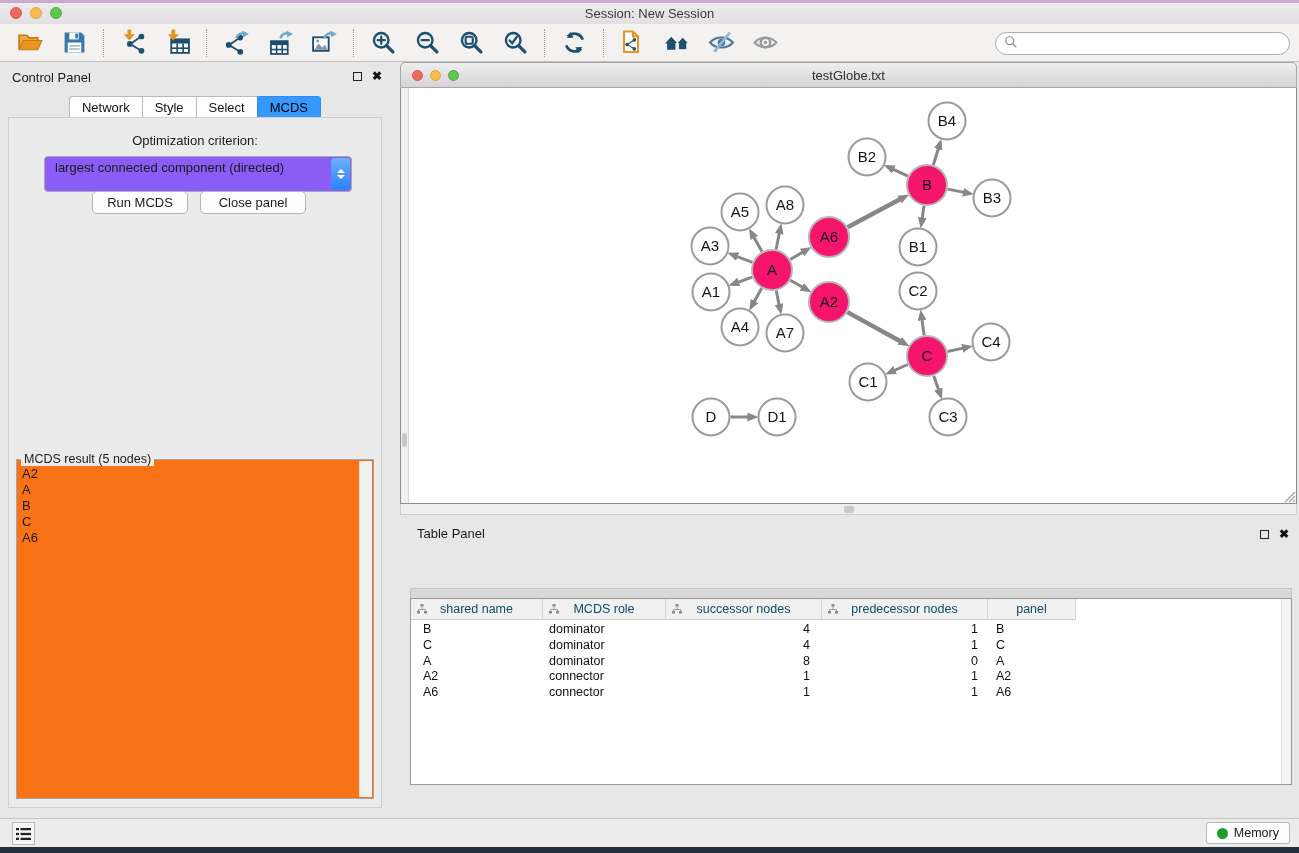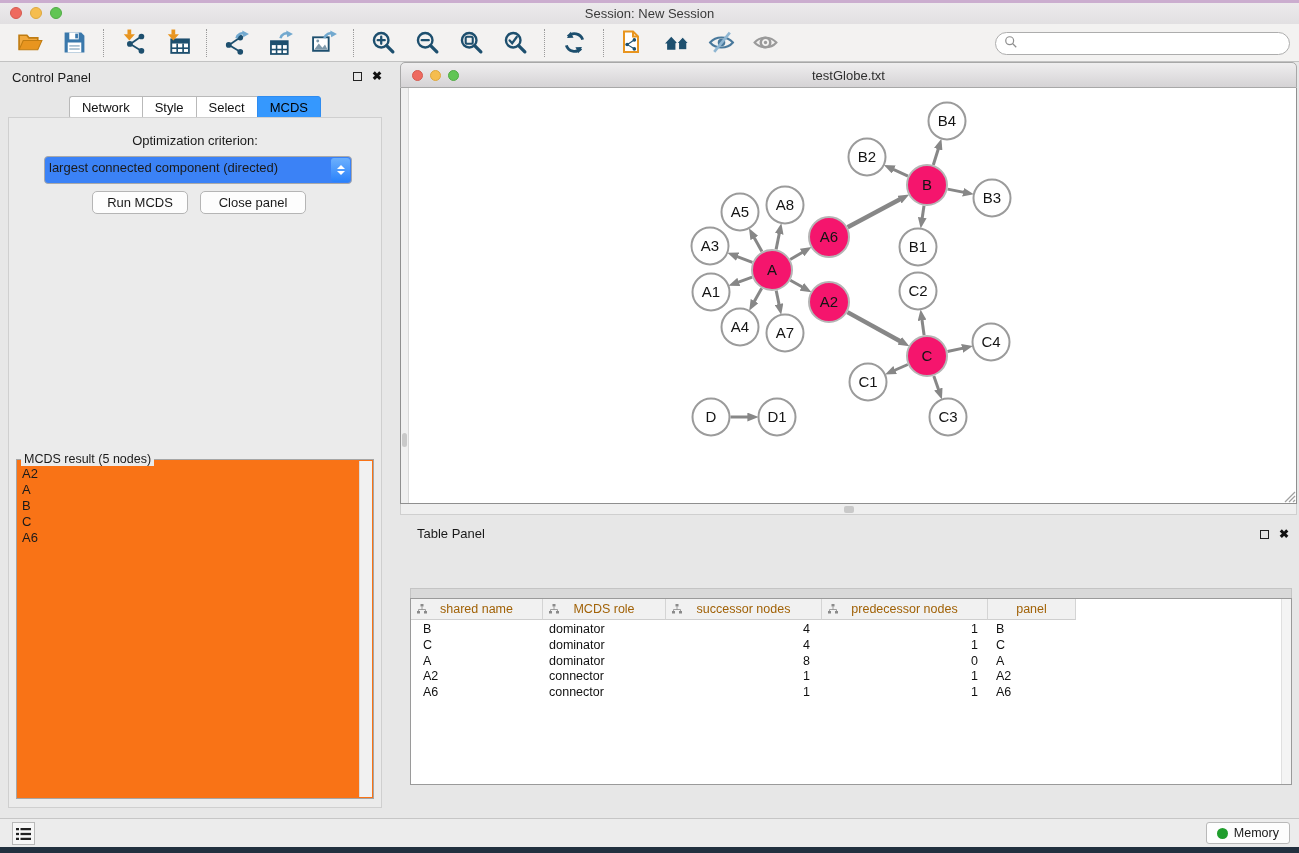--- a/index.html
+++ b/index.html
@@ -35,21 +35,21 @@
   .cp-winbtns { right:8px; }
   .float-box { width:9px; height:9px; border:1.5px solid #222; display:inline-block; }
   .close-x { font-size:12px; font-weight:bold; color:#111; line-height:12px; }
   .cp-tabs { position:absolute; top:34px; left:0; right:0; display:flex; justify-content:center; }
   .seg-tab { font-size:13px; padding:3px 12px; background:#fff; border:1px solid #b9b9b9; border-right:none; color:#111; white-space:nowrap; }
   .seg-tab:first-child { border-radius:3px 0 0 3px; }
   .seg-tab:last-child { border-right:1px solid #b9b9b9; border-radius:0 3px 3px 0; }
   .seg-tab.active { background:#3598fe; color:#000000; border-color:#2f8cf0; }
   .cp-body { position:absolute; top:55px; left:8px; right:8px; bottom:10px; background:#ebebeb; border:1px solid #cfcfcf; }
   .opt-label { position:absolute; top:15px; left:0; right:0; text-align:center; font-size:13px; }
-  .opt-select { position:absolute; top:38px; left:35px; width:308px; height:28px; background:#3b82f6; border:1px solid #a9a9a9; border-radius:4px; font-size:13px; line-height:21px; padding-left:4px; }
+  .opt-select { position:absolute; top:38px; left:35px; width:308px; height:36px; background:#8b5cf6; border:1px solid #a9a9a9; border-radius:4px; font-size:13px; line-height:21px; padding-left:10px; }
   .opt-stepper { position:absolute; right:1px; top:1px; bottom:1px; width:19px; border-radius:3px; background:linear-gradient(#6cb0fd,#2a82fb); display:flex; flex-direction:column; align-items:center; justify-content:center; gap:2px; }
   .chev-up { width:0; height:0; border-left:4px solid transparent; border-right:4px solid transparent; border-bottom:4px solid #fff; }
   .chev-down { width:0; height:0; border-left:4px solid transparent; border-right:4px solid transparent; border-top:4px solid #fff; }
   .cp-btn { position:absolute; top:73px; height:23px; background:#fdfdfd; border:1px solid #b5b5b5; border-radius:5px; font-size:13px; text-align:center; line-height:21px; }
   .run-btn { left:83px; width:96px; }
   .closep-btn { left:191px; width:106px; }
   .mcds-box { position:absolute; left:7px; right:7px; top:341px; bottom:8px; border:1px solid #a5a5a5; background:#f97316; }
   .mcds-box-title { position:absolute; top:-8px; left:4px; background:#ebebeb; padding:0 3px; font-size:12.5px; }
   .mcds-list { position:absolute; inset:1px 15px 1px 1px; padding-top:5px; overflow:hidden; }
   .mcds-item { font-size:13px; height:16px; line-height:16px; padding-left:4px; }
@@ -68,21 +68,21 @@
   .net-hthumb { position:absolute; left:calc(50% - 5px); top:2px; width:10px; height:7px; background:#c9c9c9; border-radius:2px; }
   .net-grip { position:absolute; right:1px; bottom:12px; width:14px; height:14px; }
   
   .table-panel { position:absolute; left:400px; top:520px; right:0; bottom:35px; background:#e7e7e7; }
   .tp-header { position:absolute; top:6px; left:17px; font-size:13px; }
   .tp-winbtns { right:10px; }
   .tp-toolbar { position:absolute; top:32px; left:10px; right:7px; height:40px; background:#d9d9d9; border:1px solid #c4c4c4; display:flex; align-items:center; gap:15px; padding-left:17px;margin-top:36px; }
   .tp-btn { display:flex; align-items:center; justify-content:center; }
   .tp-table { position:absolute; top:78px; left:10px; right:7px; bottom:33px; background:#fff; border:1px solid #9a9a9a; overflow:hidden; }
   .th-row { display:flex; height:21px; }
-  .th { position:relative; height:21px; background:#f1f1f1; border-bottom:1px solid #cfcfcf; border-right:1px solid #d4d4d4; font-size:12.5px; color:#a16207; text-align:center; line-height:20px; }
+  .th { position:relative; height:21px; background:#f1f1f1; border-bottom:1px solid #cfcfcf; border-right:1px solid #d4d4d4; font-size:12.5px; color:#0c4a6e; text-align:center; line-height:20px; }
   .th svg { position:absolute; left:5px; top:4px; }
   .tbl-body { padding-top:2px; }
   .tr { display:flex; height:15.8px; }
   .td { font-size:12.5px; line-height:15.8px; color:#111; white-space:nowrap; }
   .td0 { padding-left:12px; } .td1 { padding-left:6px; }
   .td2 { text-align:right; padding-right:12px; } .td3 { text-align:right; padding-right:10px; }
   .td4 { padding-left:8px; }
   .tp-scroll { position:absolute; top:0; bottom:0; right:0; width:10px; background:#f4f4f4; border-left:1px solid #e0e0e0; }
   .tp-tabs { position:absolute; bottom:7px; left:0; right:0; display:flex; justify-content:center; }
   .tp-tabs .seg-tab { padding:3px 14px; border-radius:0; }

